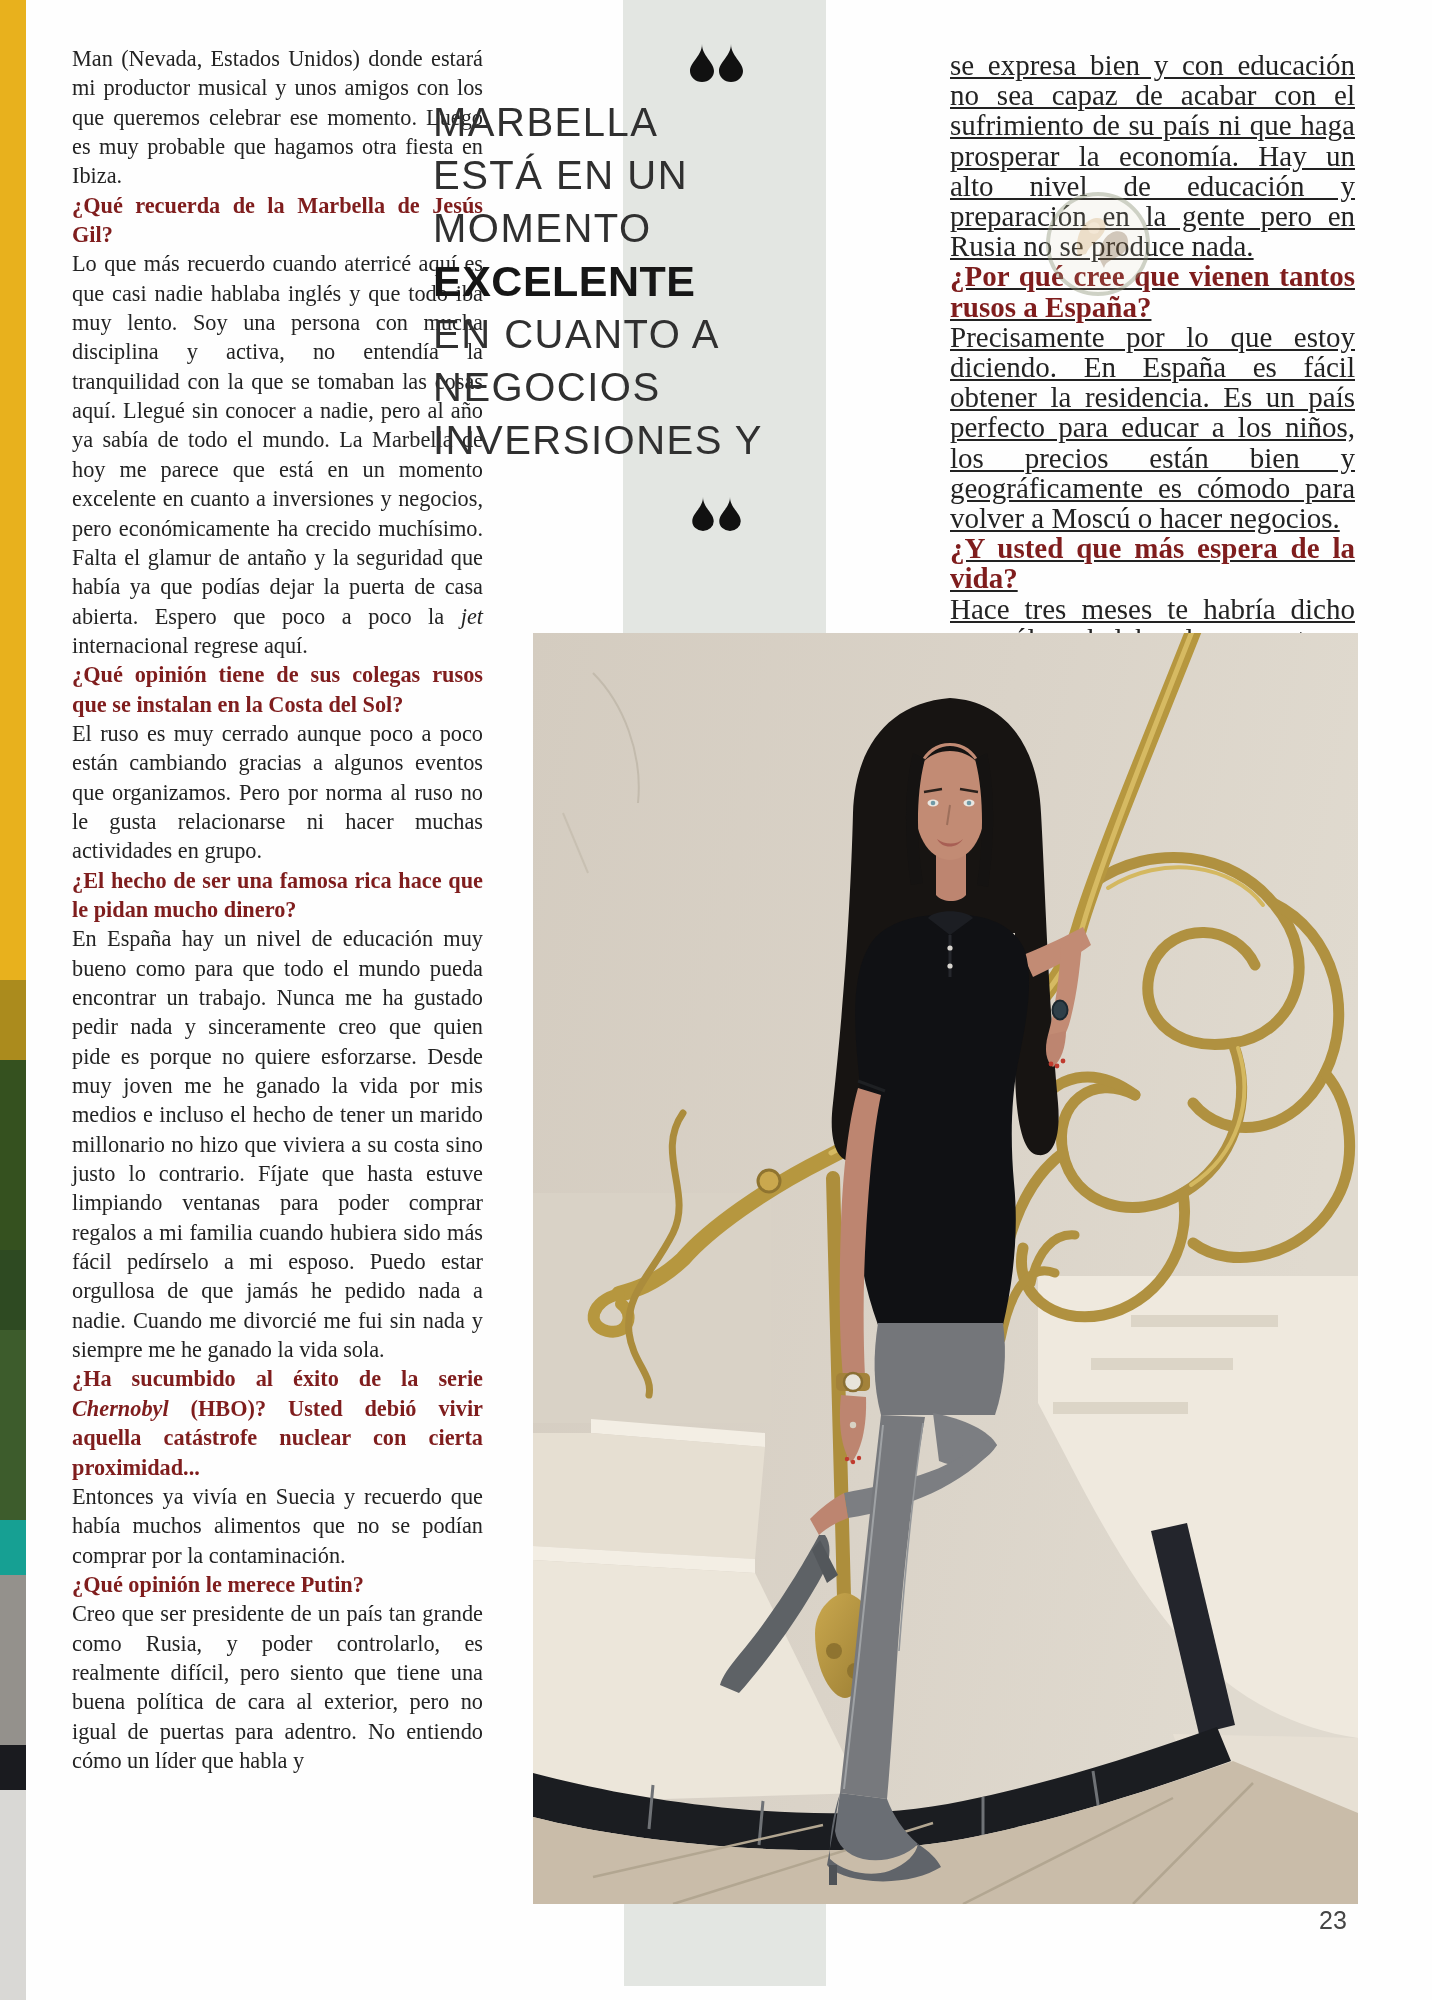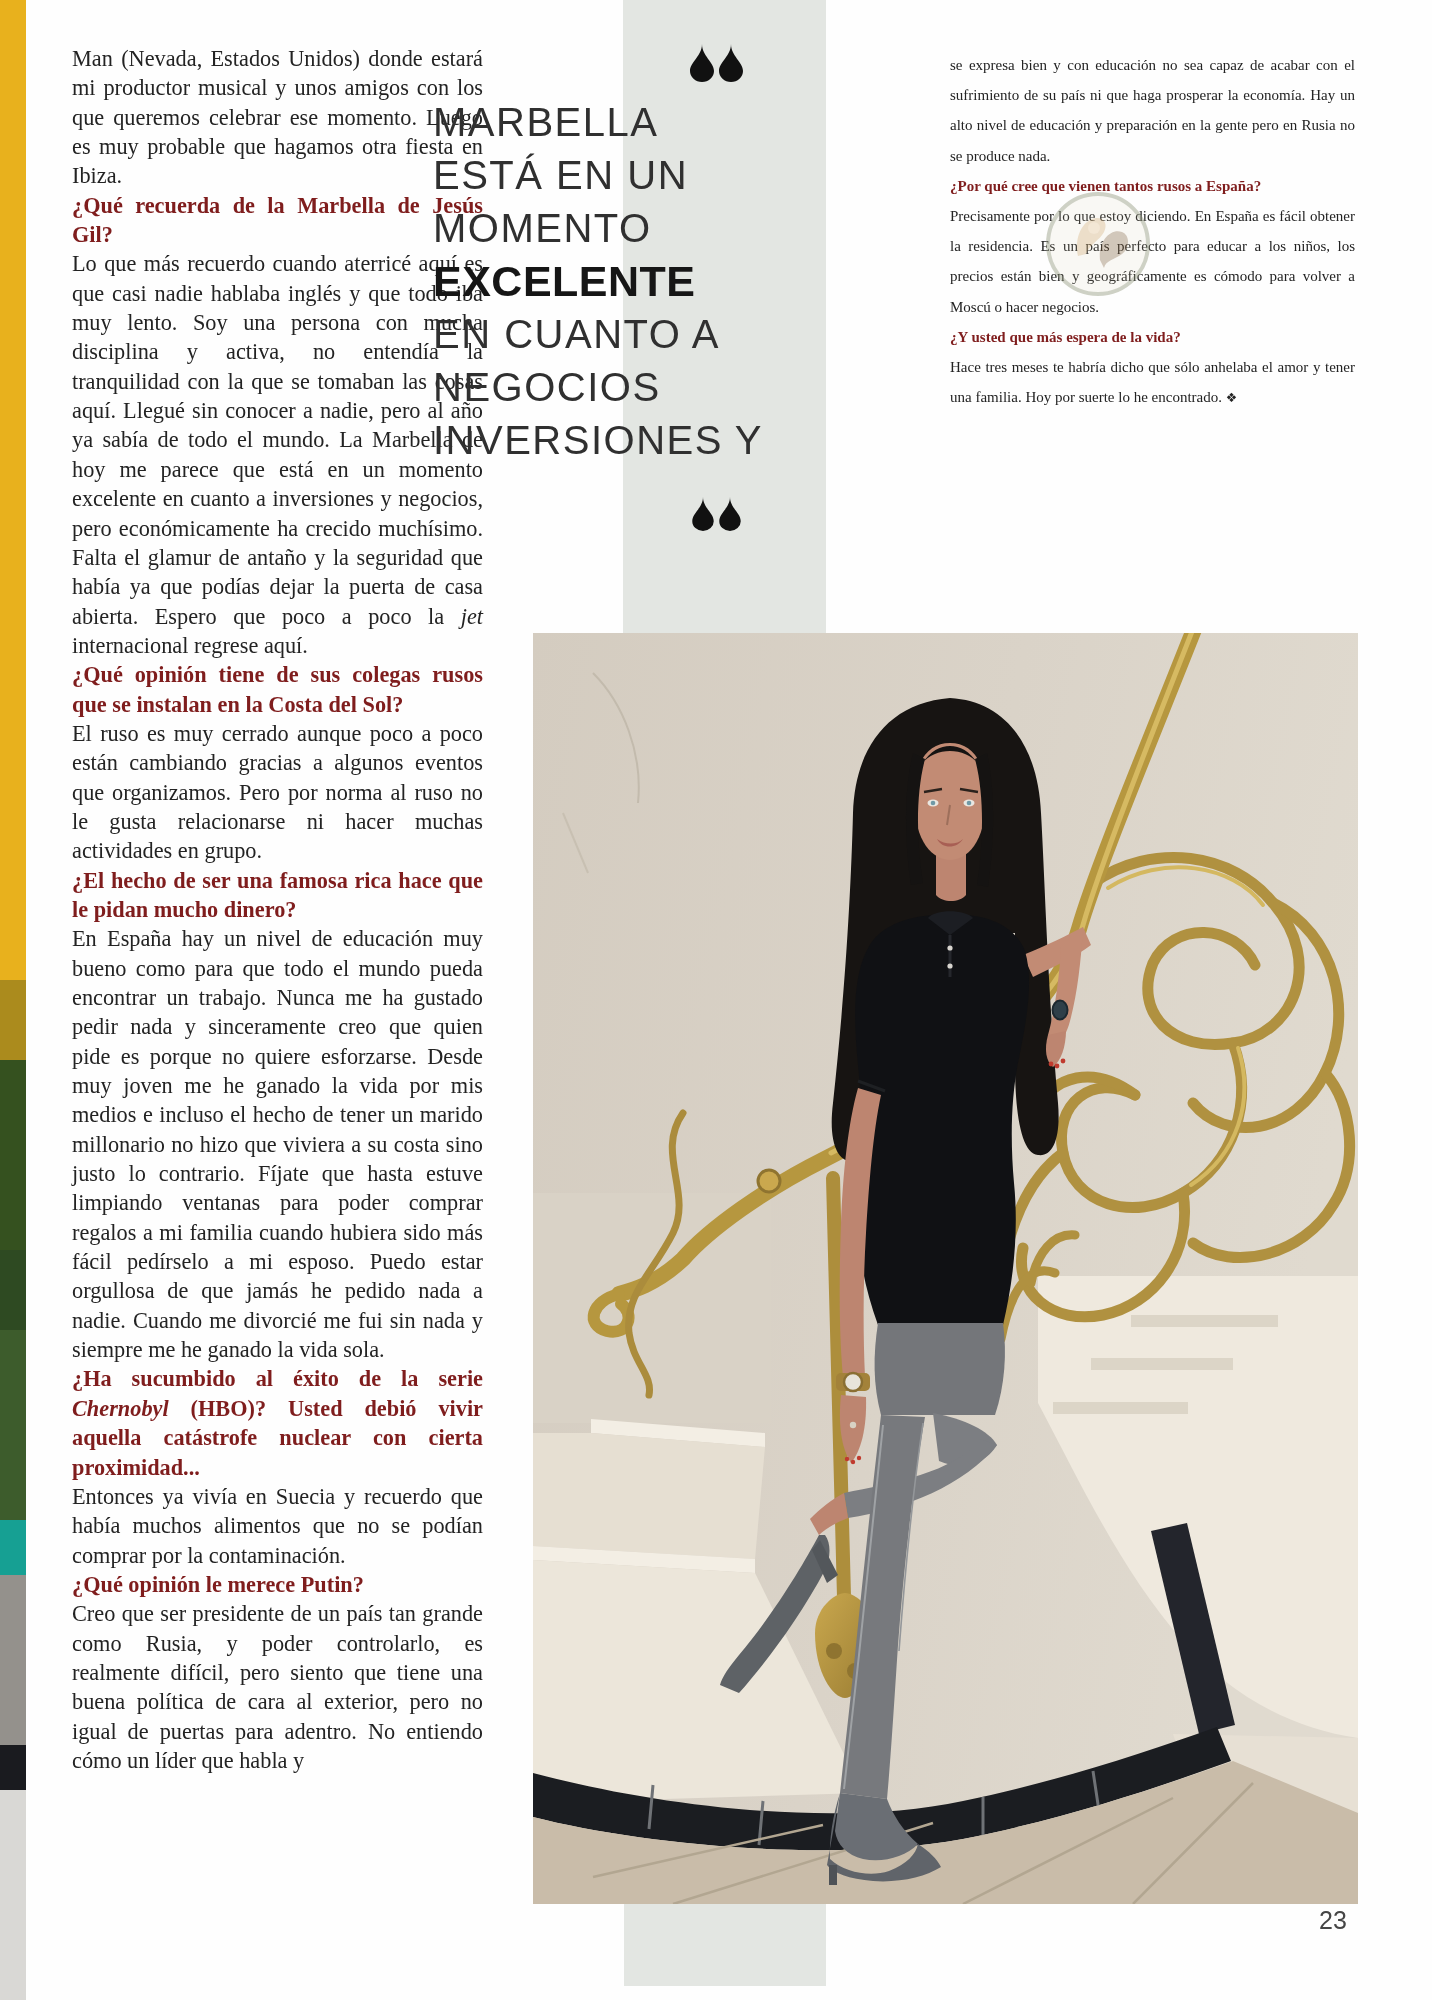--- a/index.html
+++ b/index.html
@@ -7,21 +7,21 @@
     width:1432px;height:2000px;position:relative;overflow:hidden;
     background:#fefefe;
     font-family:"Liberation Serif","DejaVu Serif",serif;
     color:#222;
   }
   
   #edge-strip{position:absolute;left:0;top:0;width:26px;height:2000px;display:flex;flex-direction:column;}
   
   .col{position:absolute;top:44px;}
   #col-left{left:72px;width:411px;font-size:22.3px;line-height:29.35px;}
-  #col-right{left:950px;top:50px;width:405px;font-size:15px;line-height:30.2px;}
+  #col-right{left:950px;top:50px;width:405px;font-size:29px;line-height:30.2px;text-decoration:underline;}
   .para{margin:0;text-align:justify;color:#232323;}
   .para.question{font-weight:bold;color:#7f1d1d;}
   .it{font-style:italic;}
   .dingbat{font-family:"DejaVu Sans",sans-serif;font-size:0.85em;}
   
   #band-top{position:absolute;left:623px;top:0;width:203px;height:633px;background:#e3e6e2;}
   #band-bottom{position:absolute;left:624px;top:1904px;width:202px;height:82px;background:#e3e6e2;}
   #pull-quote{position:absolute;left:433px;top:38px;width:566px;text-align:left;}
   .q-marks{display:flex;justify-content:center;gap:5px;margin:6px 0 14px 0;}
   .q-marks.bottom{margin-top:30px;}

